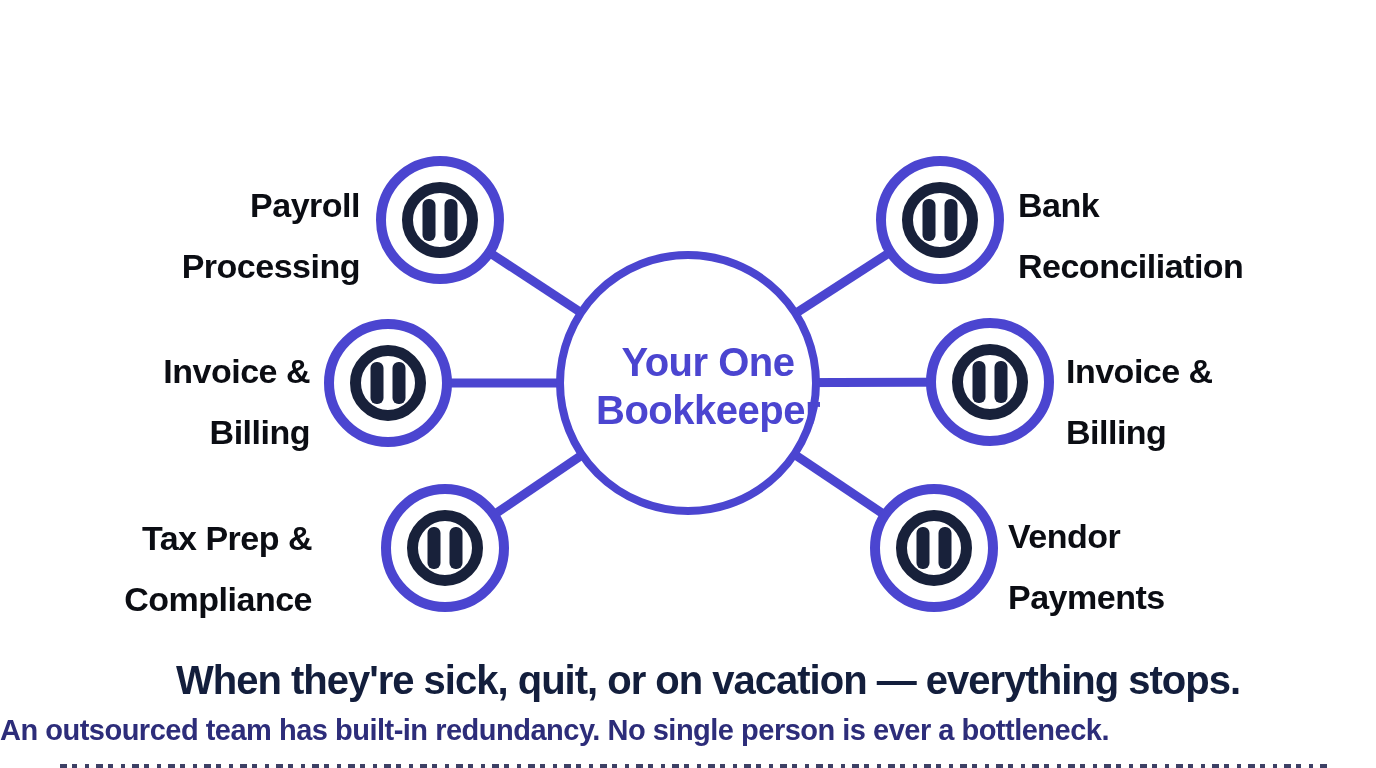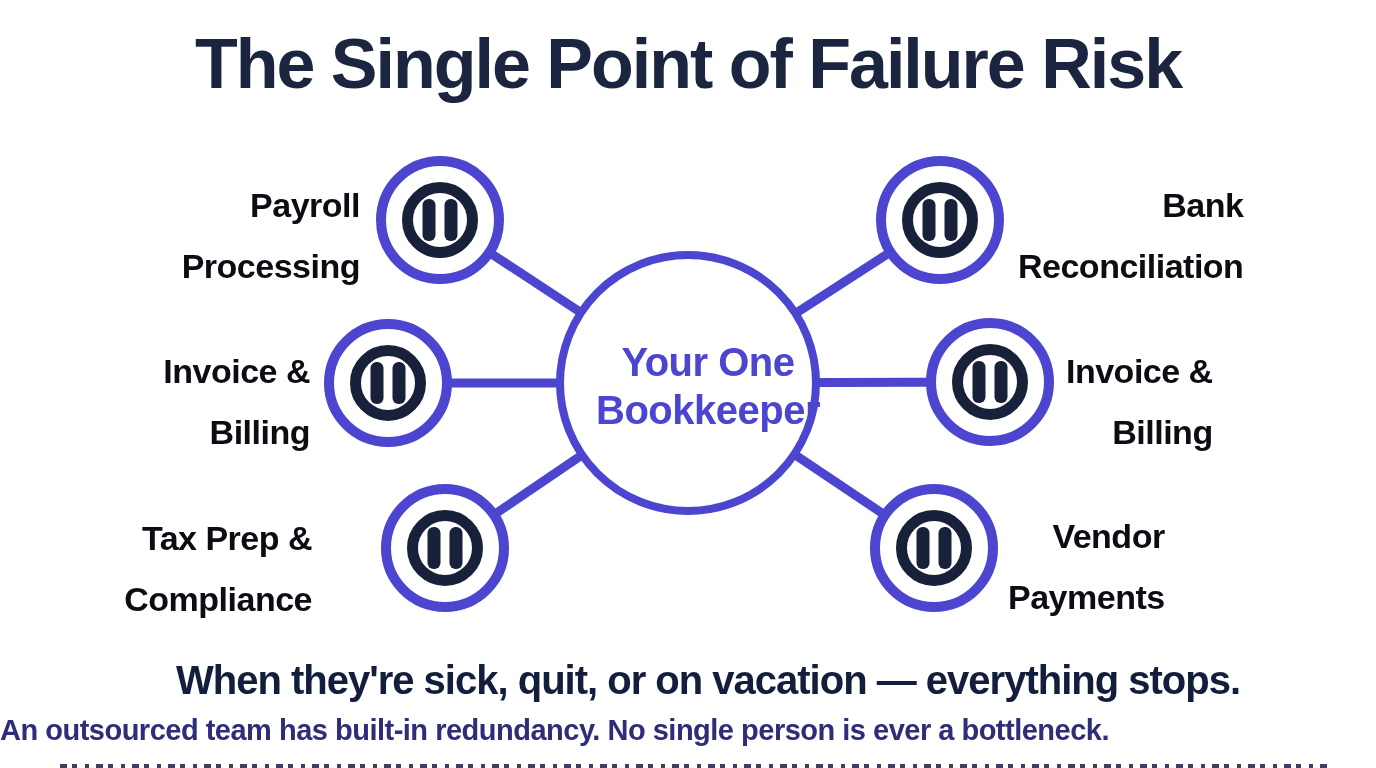--- a/index.html
+++ b/index.html
@@ -34,21 +34,21 @@
     text-align:center;white-space:pre-line;
     font-size:40px;font-weight:bold;line-height:48px;
     color:var(--accent);letter-spacing:-0.5px;
   }
   .node-label{
     position:absolute;white-space:pre-line;
     font-size:34px;font-weight:bold;line-height:61px;
     color:var(--label-black);letter-spacing:-0.5px;
   }
   .node-label.align-right{text-align:right;}
-  .node-label.align-left{text-align:right;}
+  .node-label.align-left{text-align:left;}
   .lbl-payroll{right:1016px;top:175px;}
   .lbl-bank{left:1018px;top:175px;}
   .lbl-invoice-l{right:1066px;top:341px;}
   .lbl-invoice-r{left:1066px;top:341px;}
   .lbl-tax{right:1064px;top:508px;margin-left:20px;}
   .lbl-vendor{left:1008px;top:506px;}
   .footer-headline{
     position:absolute;left:0;top:655px;width:100%;
     text-align:center;
     font-size:40px;font-weight:bold;line-height:50px;
@@ -65,21 +65,20 @@
       rgba(27,31,74,.85) 0 7px, transparent 7px 12px,
       rgba(27,31,74,.85) 12px 17px, transparent 17px 25px,
       rgba(27,31,74,.85) 25px 29px, transparent 29px 36px);
   }
 </style>
 </head>
 <body>
 
 <div class="page">
 
-  <h1 class="page-title">The Single Point of Failure Risk</h1>
 
   <svg class="diagram" width="1376" height="768" viewBox="0 0 1376 768">
 
     <g>
       <line class="edge" x1="688" y1="383" x2="440" y2="220"></line>
       <line class="edge" x1="688" y1="383" x2="940" y2="220"></line>
       <line class="edge" x1="688" y1="383" x2="388" y2="383"></line>
       <line class="edge" x1="688" y1="383" x2="990" y2="382"></line>
       <line class="edge" x1="688" y1="383" x2="445" y2="548"></line>
       <line class="edge" x1="688" y1="383" x2="934" y2="548"></line>

